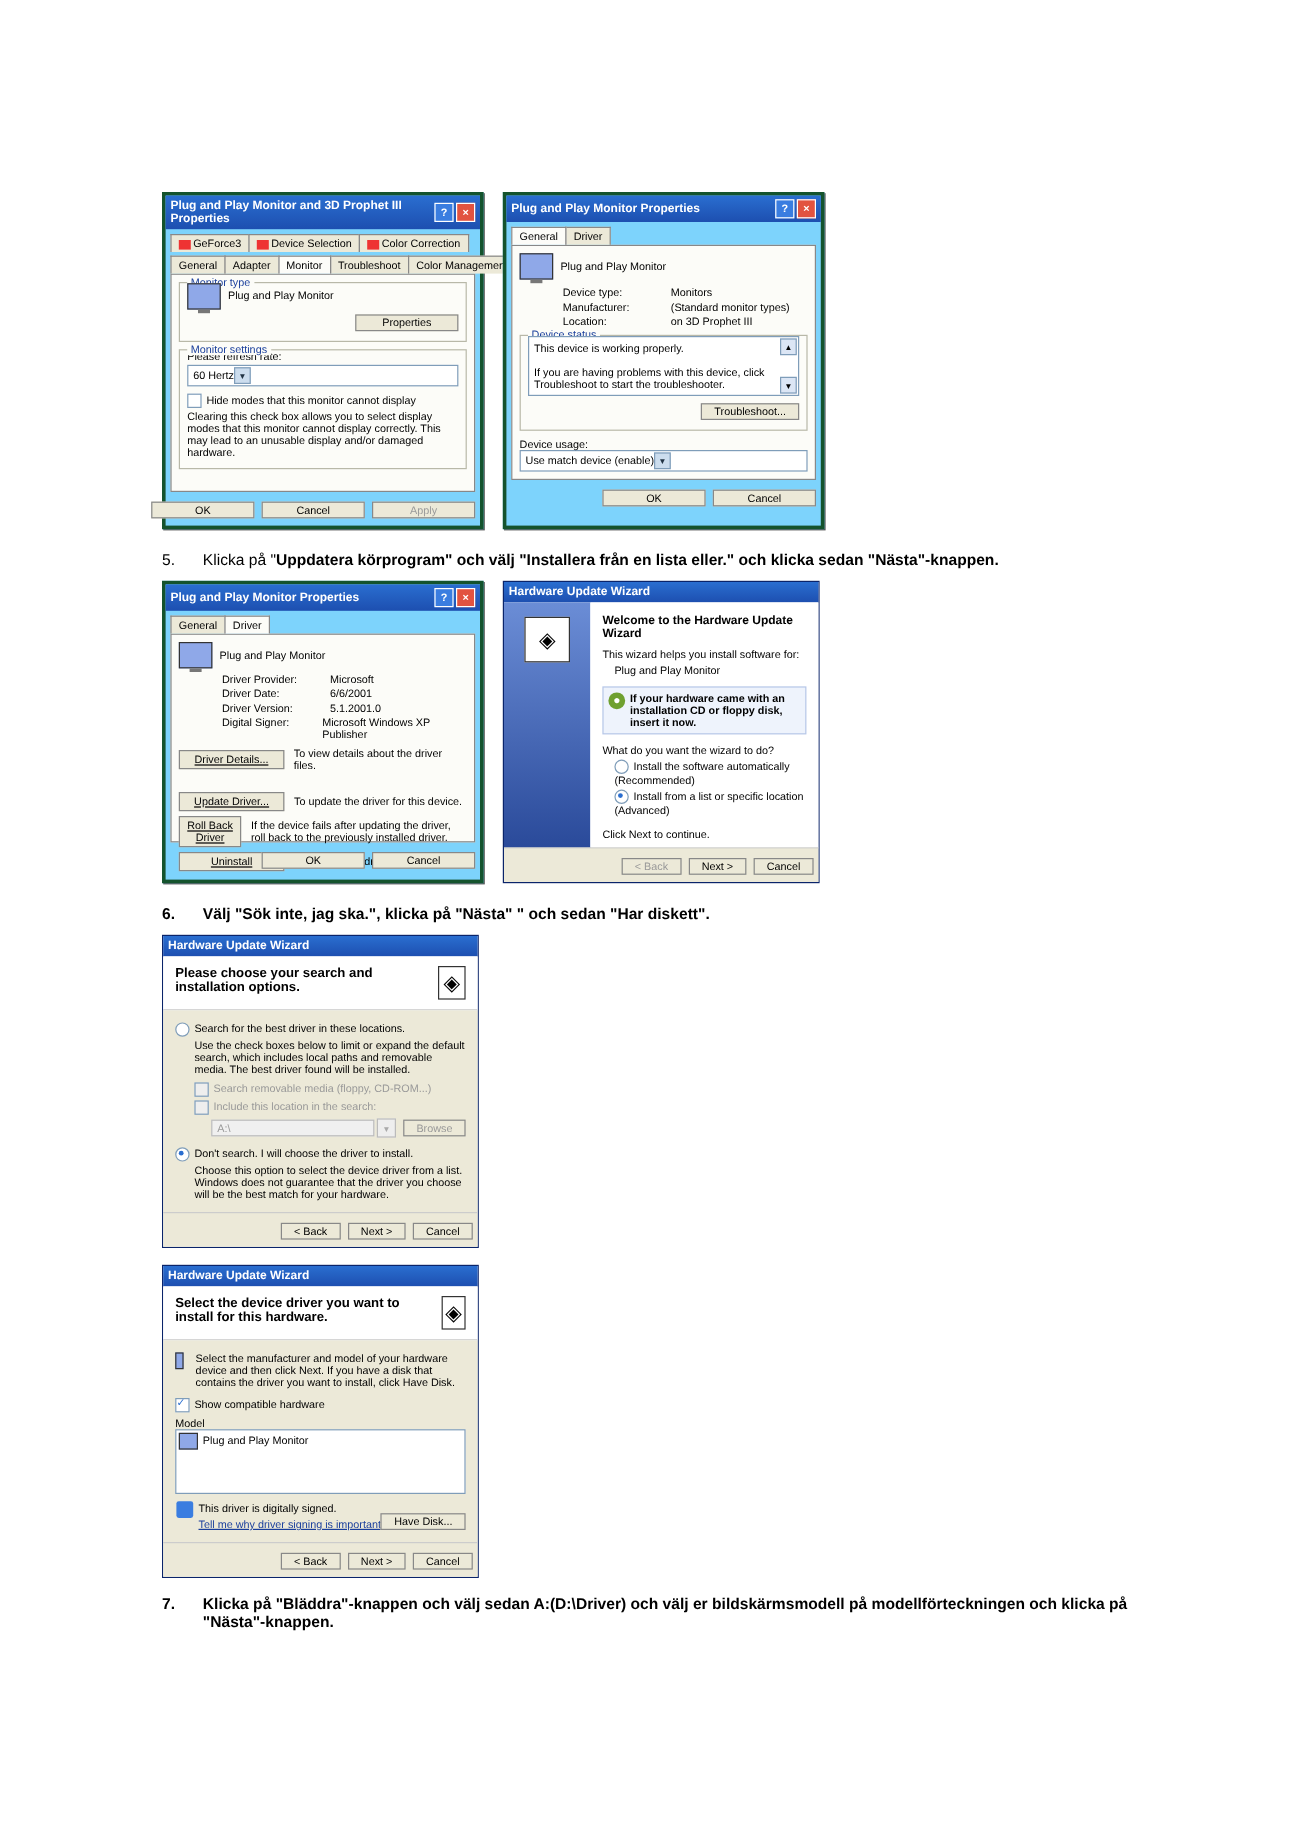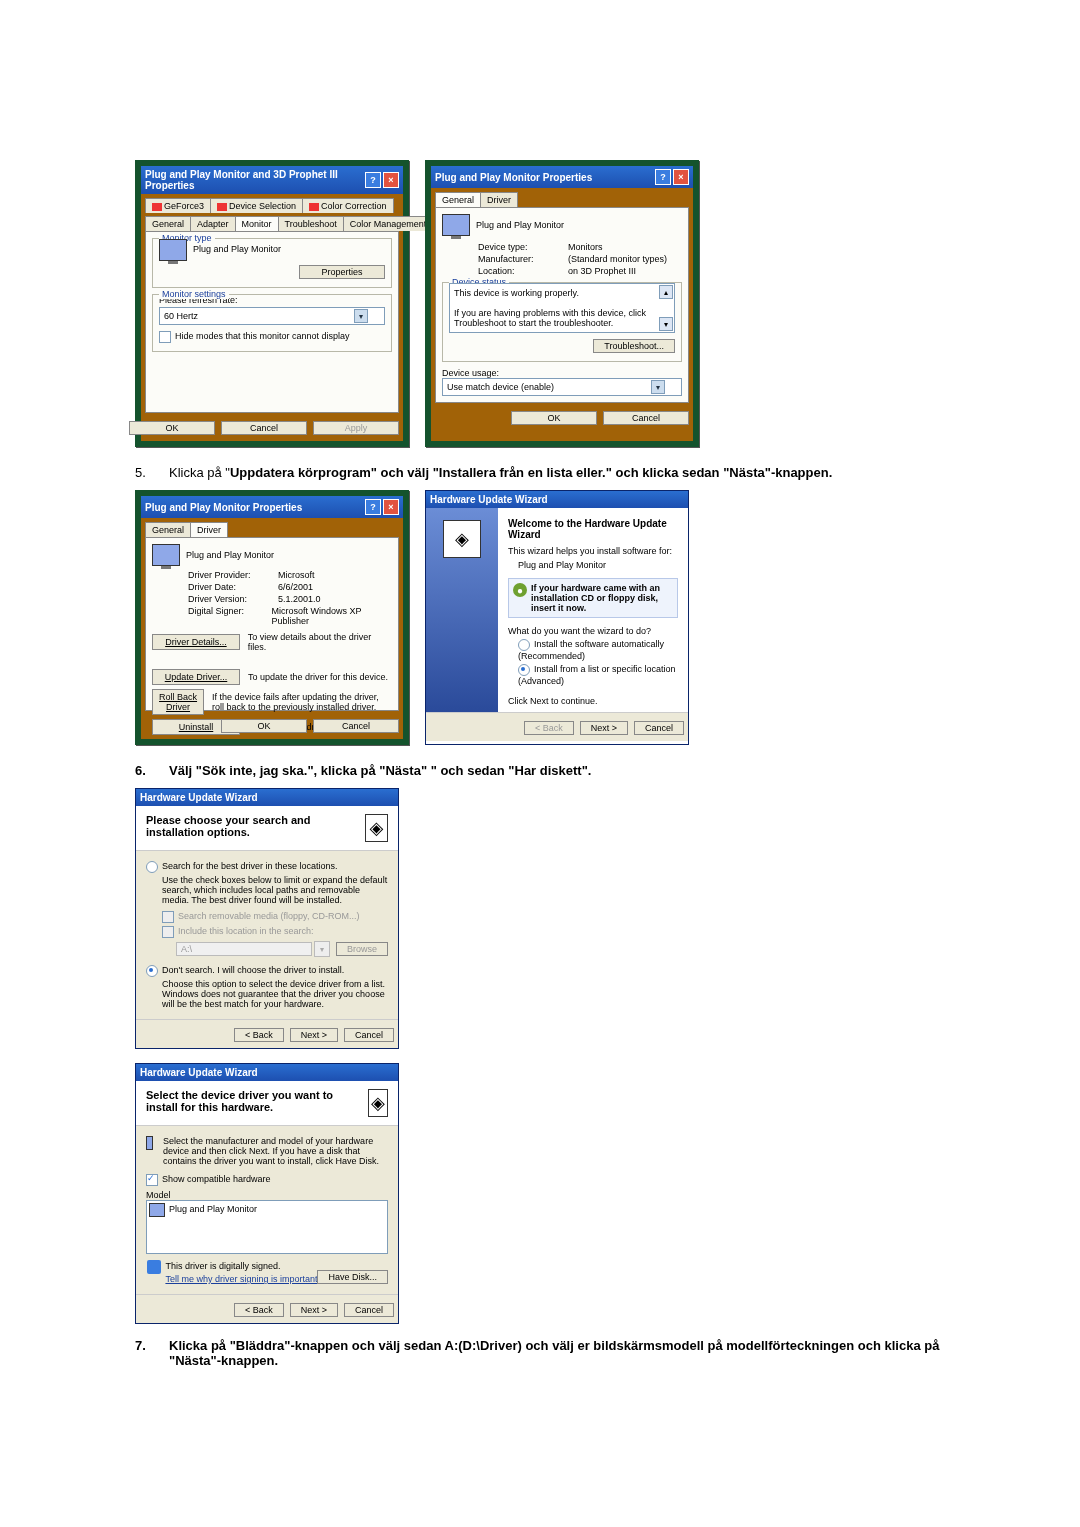--- a/index.html
+++ b/index.html
@@ -1,36 +1,36 @@
 <!DOCTYPE html>
 <html><head>
 <meta charset="utf-8">
 <style>
   html,body{margin:0;padding:0;background:#fff;font-family:Tahoma,Arial,sans-serif;font-size:11px;color:#000}
   .page{width:1080px;margin:0 auto;padding:160px 135px 80px 135px;box-sizing:border-box}
   .screens-row{display:flex;gap:16px;margin-bottom:18px}
-  .dialog{background:#a16207;border:6px solid #14532d;width:262px;box-shadow:1px 1px 0 #555}
+  .dialog{background:#7dd3fc;border:3px solid #14532d;width:262px;box-shadow:1px 1px 0 #555}
   .titlebar{background:linear-gradient(#2a6ed0,#1d4fb0);color:#fff;font-size:10px;font-weight:bold;padding:3px 4px;display:flex;align-items:center;justify-content:space-between}
   .titlebar .ticons{display:flex;gap:2px}
   .ticon{width:14px;height:14px;display:flex;align-items:center;justify-content:center;font-size:9px;border:1px solid #fff;color:#fff}
   .ticon.help{background:#3a7de0}
   .ticon.close{background:#e25340;border-color:#fff}
   .tabs{display:flex;padding:4px 4px 0 4px;font-size:9px;gap:0}
   .tab{border:1px solid #888;border-bottom:none;padding:2px 6px;background:#ece9d8;margin-right:-1px;white-space:nowrap}
   .tab.active{background:#fcfcf8;position:relative;z-index:2}
   .tab-icon{width:10px;height:8px;display:inline-block;background:#e33;margin-right:2px;vertical-align:middle}
   .pane{background:#fcfcf8;border:1px solid #888;margin:0 4px;padding:6px;font-size:9px}
   .group{border:1px solid #b8b8a8;padding:0 6px 8px 6px;margin-bottom:6px;position:relative}
   .group-title{position:absolute;top:-6px;left:6px;background:#fcfcf8;padding:0 3px;color:#1a3f9c;font-size:9px}
   .monicon{width:26px;height:20px;background:#8fa8e8;border:1px solid #333;display:inline-block;vertical-align:middle;margin-right:6px;position:relative}
   .monicon:after{content:"";position:absolute;bottom:-4px;left:8px;width:10px;height:3px;background:#777}
   .btn{border:1px solid #888;background:#ece9d8;padding:1px 10px;font-size:9px;display:inline-block;text-align:center}
   .btn.wide{min-width:64px}
   .btn-row{display:flex;gap:6px;justify-content:flex-end;padding:8px 4px 6px 4px}
-  .select{border:1px solid #7f9db9;background:#fff;padding:1px 16px 1px 4px;font-size:9px;display:flex;justify-content:space-between;align-items:center}
+  .select{border:1px solid #7f9db9;background:#fff;padding:1px 16px 1px 4px;font-size:9px;display:flex;justify-content:flex-start;align-items:center}
   .chev{width:12px;height:12px;background:#cde;border:1px solid #7f9db9;display:inline-flex;align-items:center;justify-content:center;font-size:8px;color:#234}
   .checkbox{width:10px;height:10px;border:1px solid #7f9db9;background:#fff;display:inline-block;vertical-align:middle;margin-right:4px}
   .radio{width:10px;height:10px;border:1px solid #7f9db9;border-radius:50%;background:#fff;display:inline-block;vertical-align:middle;margin-right:4px;position:relative}
   .radio.on:after{content:"";position:absolute;top:2px;left:2px;width:4px;height:4px;background:#2a6ed0;border-radius:50%}
   .fieldrow{display:flex;margin:2px 0}
   .fieldrow .lab{width:90px}
   .textarea{border:1px solid #7f9db9;background:#fff;padding:4px;font-size:9px;height:40px;overflow:hidden;position:relative}
   .scroll-arrow{position:absolute;right:1px;width:12px;height:12px;background:#dce6f5;border:1px solid #7f9db9;font-size:8px;display:flex;align-items:center;justify-content:center}
   .wizard{background:#fff;border:1px solid #0a246a;width:262px}
   .wiz-body{display:flex;padding:0}
@@ -88,20 +88,21 @@
           <div style="text-align:right;margin-top:4px"><span class="btn wide">Properties</span></div>
         </div>
         <div class="group">
           <span class="group-title">Monitor settings</span>
           <div>Please refresh rate:</div>
           <div class="select" style="margin:2px 0 6px 0">
             <span>60 Hertz</span>
               <span class="chev">▾</span>
           </div>
           <div><span class="checkbox"></span><span>Hide modes that this monitor cannot display</span></div>
+          <div style="margin-top:2px">Clearing this check box allows you to select display modes that this monitor cannot display correctly. This may lead to an unusable display and/or damaged hardware.</div>
         </div>
       </div>
       <div class="btn-row">
         <span class="btn wide">OK</span>
         <span class="btn wide">Cancel</span>
         <span class="btn wide disabled">Apply</span>
       </div>
     </div>
 
     <div class="dialog">

